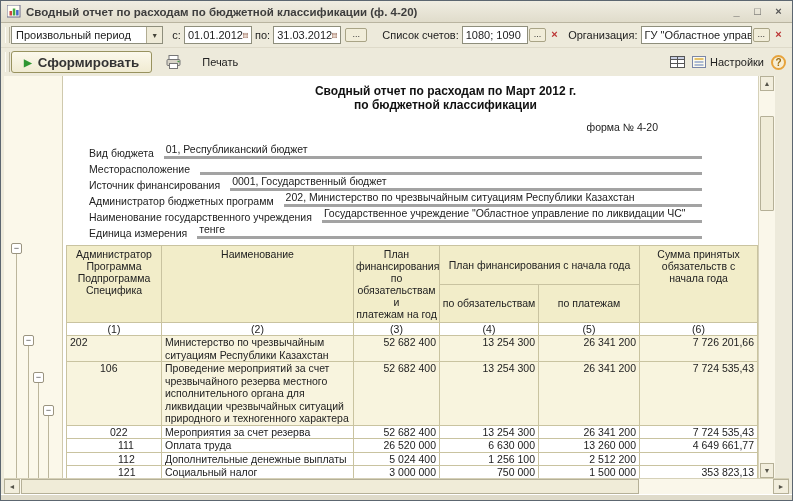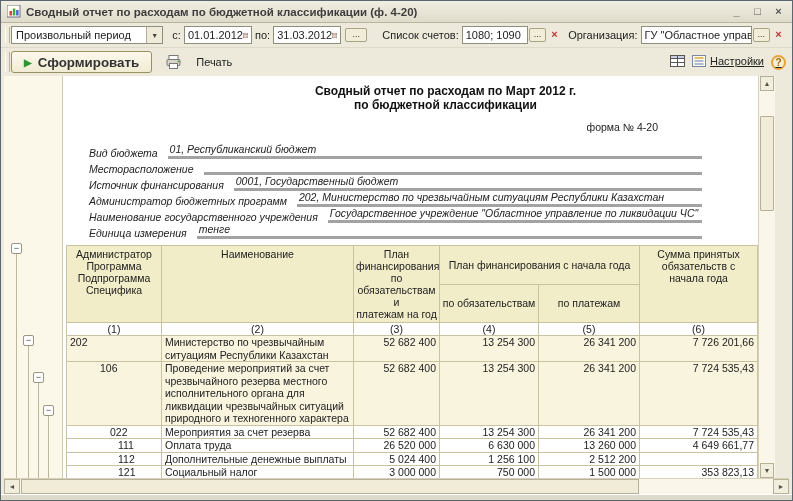--- a/index.html
+++ b/index.html
@@ -29,35 +29,35 @@
     display:flex; align-items:center; justify-content:center; }
   .inputbox { height:18px; background:#fff; border:1px solid #8e8e7c; display:flex; align-items:center; padding:0 3px; white-space:nowrap; overflow:hidden; }
   .datein { width:72px; }
   .datein .dval { flex:1; }
   .btn-ellipsis { min-width:17px; height:14px; margin:0 1px; background:#F1EDD9; border:1px solid #a9a486; border-radius:2px;
      font-size:9px; line-height:10px; text-align:center; color:#333; padding:0 2px; }
   .btn-x { width:14px; height:14px; margin:0 1px; color:#bb3333; font-weight:bold; font-size:11px; line-height:13px; text-align:center; }
   .genbtn { display:flex; align-items:center; gap:6px; height:22px; padding:0 12px;
     background:linear-gradient(#FCF9EC,#F0EBD2); border:1px solid #98925f; border-radius:3px; font-weight:bold; color:#333; }
   .play { color:#2F9632; font-size:10px; }
-  .printbtn { display:flex; align-items:center; gap:14px; margin-left:14px; }
-  .righticons { margin-left:auto; display:flex; align-items:flex-start; gap:7px;text-decoration:underline; }
+  .printbtn { display:flex; align-items:center; gap:20px; margin-left:14px; }
+  .righticons { margin-left:auto; display:flex; align-items:center; gap:7px; }
   .helpico { width:15px; height:15px; border-radius:50%; background:#F7EED3; border:2px solid #E7A33C;
     color:#9a6a10; font-weight:bold; font-size:10px; display:flex; align-items:center; justify-content:center; }
   
   .report { position:absolute; left:3px; right:3px; top:75px; bottom:6px; display:flex; flex-direction:column; }
   .rmain { flex:1; display:flex; overflow:hidden; }
   .gutter { width:59px; background:#FBF8EA; position:relative; border-right:1px solid #cfc9ad; flex:0 0 auto; }
   .expander { position:absolute; width:11px; height:11px; background:#fff; border:1px solid #9a9480; border-radius:2px;
     font-size:9px; line-height:9px; text-align:center; color:#444; }
   .vline { position:absolute; width:1px; background:#bcb69c; bottom:0; }
   .doc { flex:1; background:#fff; position:relative; overflow:hidden; padding-top:8px; }
   .rtitle { text-align:center; font-weight:bold; font-size:12px; color:#111; padding-left:70px; line-height:14px; }
   .formno { text-align:right; margin:9px 100px 0 0; font-size:10.5px; }
-  .fields { margin:10px 56px 6px 26px;font-style:italic; }
+  .fields { margin:10px 56px 6px 26px; }
   .frow { display:flex; align-items:flex-end; min-height:15.5px; font-size:10.5px; }
   .frow .flab { white-space:nowrap; padding-right:10px; }
   .frow .fval { flex:1; border-bottom:3px solid #a3a3a3; white-space:nowrap; overflow:hidden; padding:0 2px 1px 2px; }
   
   table.rpt { border-collapse:collapse; margin:6px 0 0 3px; table-layout:fixed; width:691px; font-size:10.5px; }
   .rpt th, .rpt td { border:1px solid #C9C3A0; overflow:hidden; }
   .rpt th { background:#F2EDC9; font-weight:normal; padding:2px 2px; line-height:12px; vertical-align:top; color:#222; }
   .rpt .subh th { vertical-align:middle; }
   .pre { white-space:pre-line; }
   .numsrow td { background:#F2EDC9; text-align:center; height:13px; line-height:11px; padding:0; }

